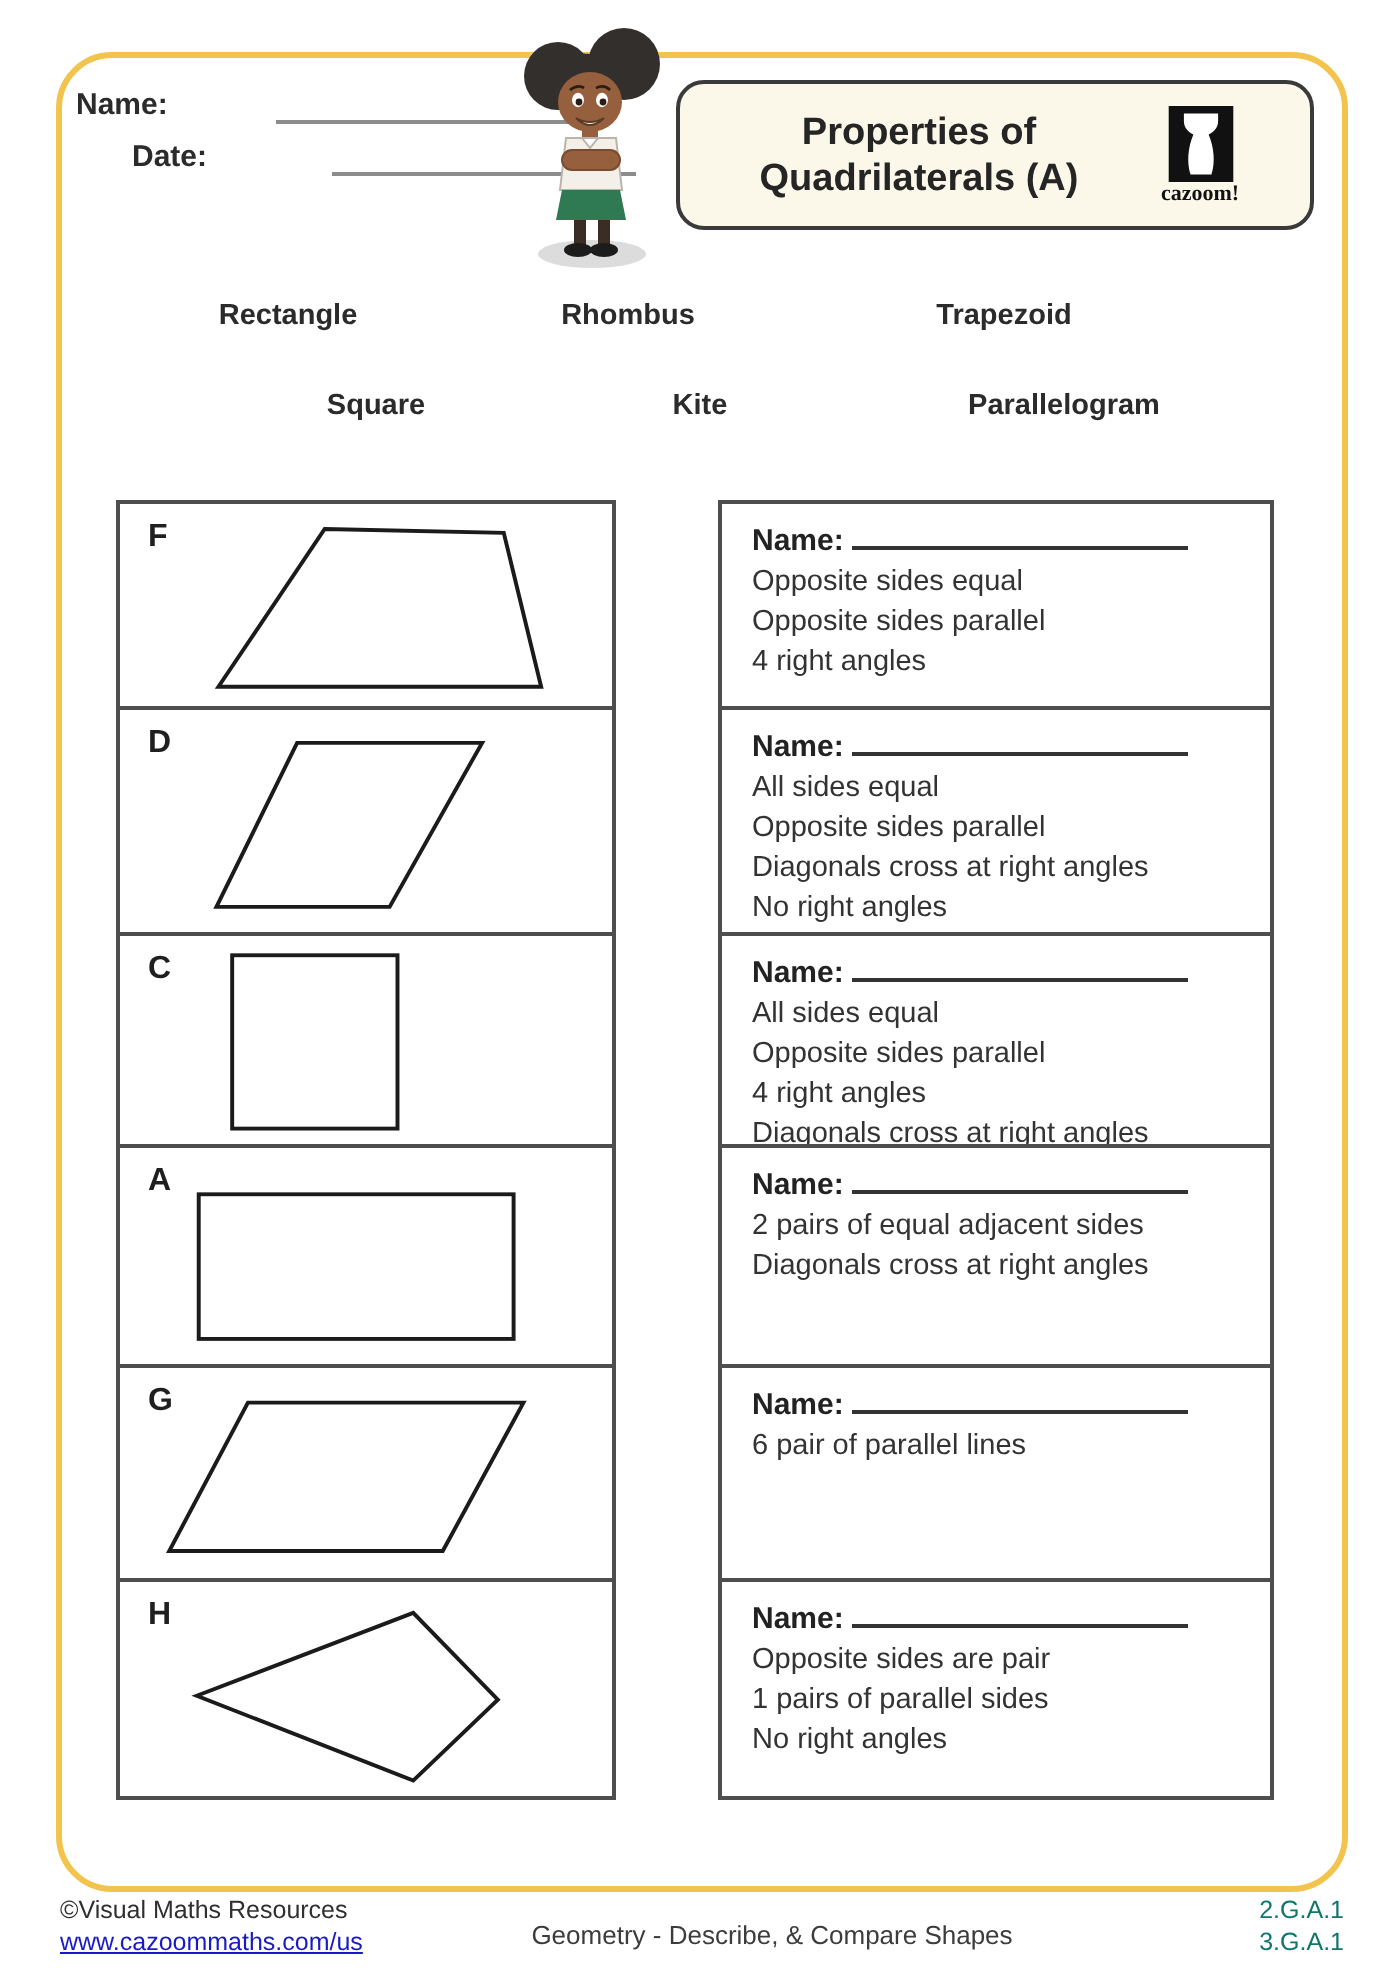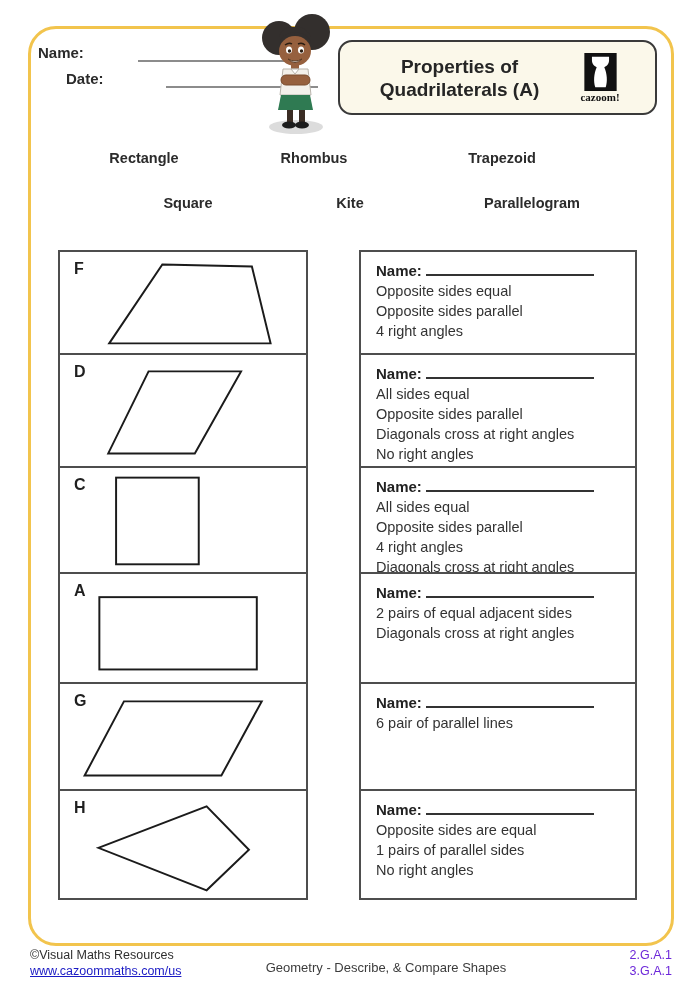--- a/index.html
+++ b/index.html
@@ -49,21 +49,21 @@
   .shape-svg{position:absolute;left:0;top:0;width:100%;height:100%;}
   .shape-svg polygon,.shape-svg rect{fill:none;stroke:#1b1b1b;stroke-width:2px;stroke-linejoin:miter;}
   .prop-cell{padding:9px 10px 0 15px;font-size:14.5px;line-height:20px;color:#333;}
   .name-label{font-weight:bold;font-size:15px;color:#222;}
   .name-line{display:inline-block;width:168px;border-bottom:2px solid #333;height:12px;margin-left:4px;}
   .prop-line{font-size:14.5px;line-height:20px;color:#333;}
   
   .footer-left{left:30px;top:947px;font-size:12.5px;line-height:16px;color:#2f2f2f;}
   .footer-link{color:#1a1ac4;text-decoration:underline;cursor:pointer;}
   .footer-center{left:386px;top:960px;transform:translateX(-50%);font-size:13px;color:#3c3c3c;white-space:nowrap;}
-  .footer-right{left:608px;top:947px;width:64px;text-align:right;font-size:12.5px;line-height:16px;color:#6d28d9;}
+  .footer-right{left:608px;top:947px;width:64px;text-align:right;font-size:12.5px;line-height:16px;color:#0f766e;}
 </style>
 </head>
 <body>
 
 <div class="abs frame"></div>
 
 <div class="abs field-row" style="top:44px;">
   <span>Name:</span>
   <span class="write-line" style="top:2px;"></span>
 </div>
@@ -192,21 +192,21 @@
   </div>
   <div class="cell prop-cell" style="height:109px;">
     <div><span class="name-label">Name:</span><span class="name-line"></span></div>
     <div>
         <div class="prop-line">6 pair of parallel lines</div>
       </div>
   </div>
   <div class="cell prop-cell" style="height:111px;">
     <div><span class="name-label">Name:</span><span class="name-line"></span></div>
     <div>
-        <div class="prop-line">Opposite sides are equal</div>
+        <div class="prop-line">Opposite sides are pair</div>
         <div class="prop-line">1 pairs of parallel sides</div>
         <div class="prop-line">No right angles</div>
       </div>
   </div>
 </div>
 
 <div class="abs footer-left">
   <div>©Visual Maths Resources</div>
   <div><a class="footer-link">www.cazoommaths.com/us</a></div>
 </div>

